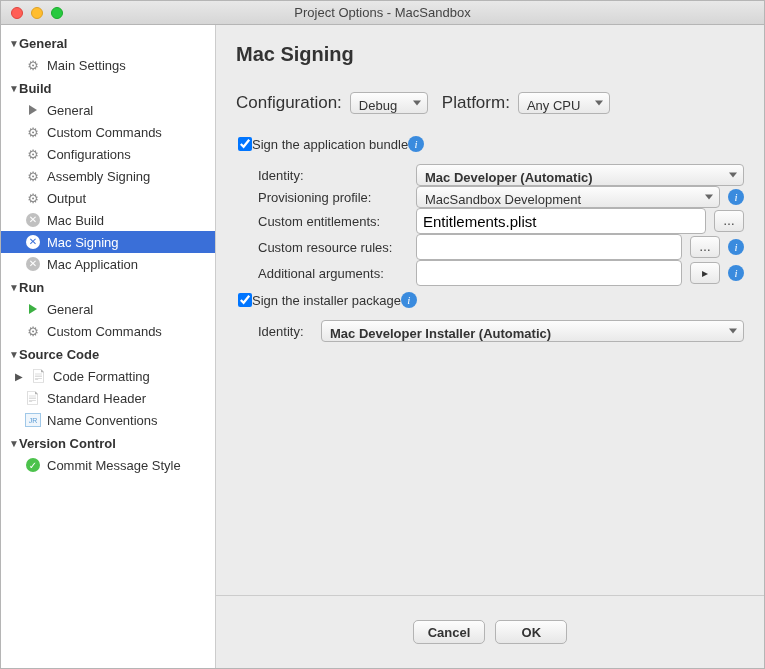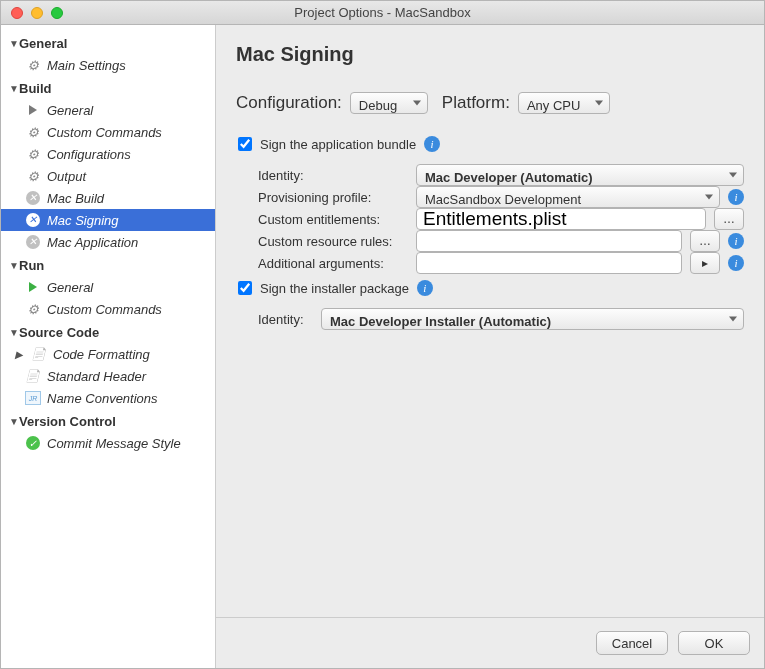--- a/index.html
+++ b/index.html
@@ -76,21 +76,20 @@
       display: inline-block;
       font-size: 10px;
       color: #555;
     }
     .side-item {
       display: flex;
       align-items: center;
       padding: 3px 8px 3px 24px;
       cursor: default;
       gap: 6px;
-      font-style: italic;
     }
     .side-item.selected {
       background: #3a6fd8;
       color: #fff;
     }
     .icon {
       width: 16px;
       height: 16px;
       display: inline-flex;
       align-items: center;
@@ -168,21 +167,21 @@
       position:absolute;
       right:6px; top:50%;
       transform: translateY(-50%);
       width:0;height:0;
       border-left:4px solid transparent;
       border-right:4px solid transparent;
       border-top:5px solid #666;
     }
     .form-section { margin-left: 2px; }
     .check-row {
-      display:flex; align-items:center; gap:8px;
+      display:flex; align-items:center; 
       margin-bottom: 12px;
     }
     input[type=checkbox] {
       width:14px;height:14px;
     }
     .info-icon {
       width:16px;height:16px;border-radius:50%;
       background:#3a8bde;color:#fff;font-size:11px;
       font-style:italic;font-family:Georgia,serif;
       display:flex;align-items:center;justify-content:center;
@@ -194,39 +193,40 @@
     .field-label {
       width: 150px;
       text-align: left;
     }
     .field-label.short { width: 55px; }
     input.text {
       flex:1;
       height:22px;
       border:1px solid #b3b3b3;
       border-radius:4px;
-      padding:0 6px;
-      font-size:19px;
+      padding:12px 6px;
+      font-size:15px;
       background:#fff;
     }
     .btn-small {
       width:30px;height:22px;
       background: linear-gradient(#fdfdfd,#e9e9e9);
       border:1px solid #b3b3b3;
       border-radius:4px;
       display:flex;align-items:center;justify-content:center;
       font-size:12px;
     }
     .footer {
       border-top: 1px solid #ccc;
-      padding: 13px 14px;
+      padding: 24px 14px;
       display:flex;
-      justify-content:flex-end;
+      justify-content:center;
       gap:10px;
       background:#ececec;
+      font-weight:bold;
     }
     .btn {
       min-width:72px;
       height:24px;
       background: linear-gradient(#fdfdfd,#e7e7e7);
       border:1px solid #b3b3b3;
       border-radius:5px;
       font-size:13px;
       display:flex;
       align-items:center;justify-content:center;
@@ -275,20 +275,24 @@
         <div class="side-item">
           <span class="icon gear-icon"></span>
           <span>Custom Commands</span>
         </div>
         <div class="side-item">
           <span class="icon gear-icon"></span>
           <span>Configurations</span>
         </div>
         <div class="side-item">
           <span class="icon gear-icon"></span>
+          <span>Assembly Signing</span>
+        </div>
+        <div class="side-item">
+          <span class="icon gear-icon"></span>
           <span>Output</span>
         </div>
         <div class="side-item">
           <span class="icon">
               <span class="circle-x">✕</span>
             </span>
           <span>Mac Build</span>
         </div>
         <div class="side-item selected">
           <span class="icon">

